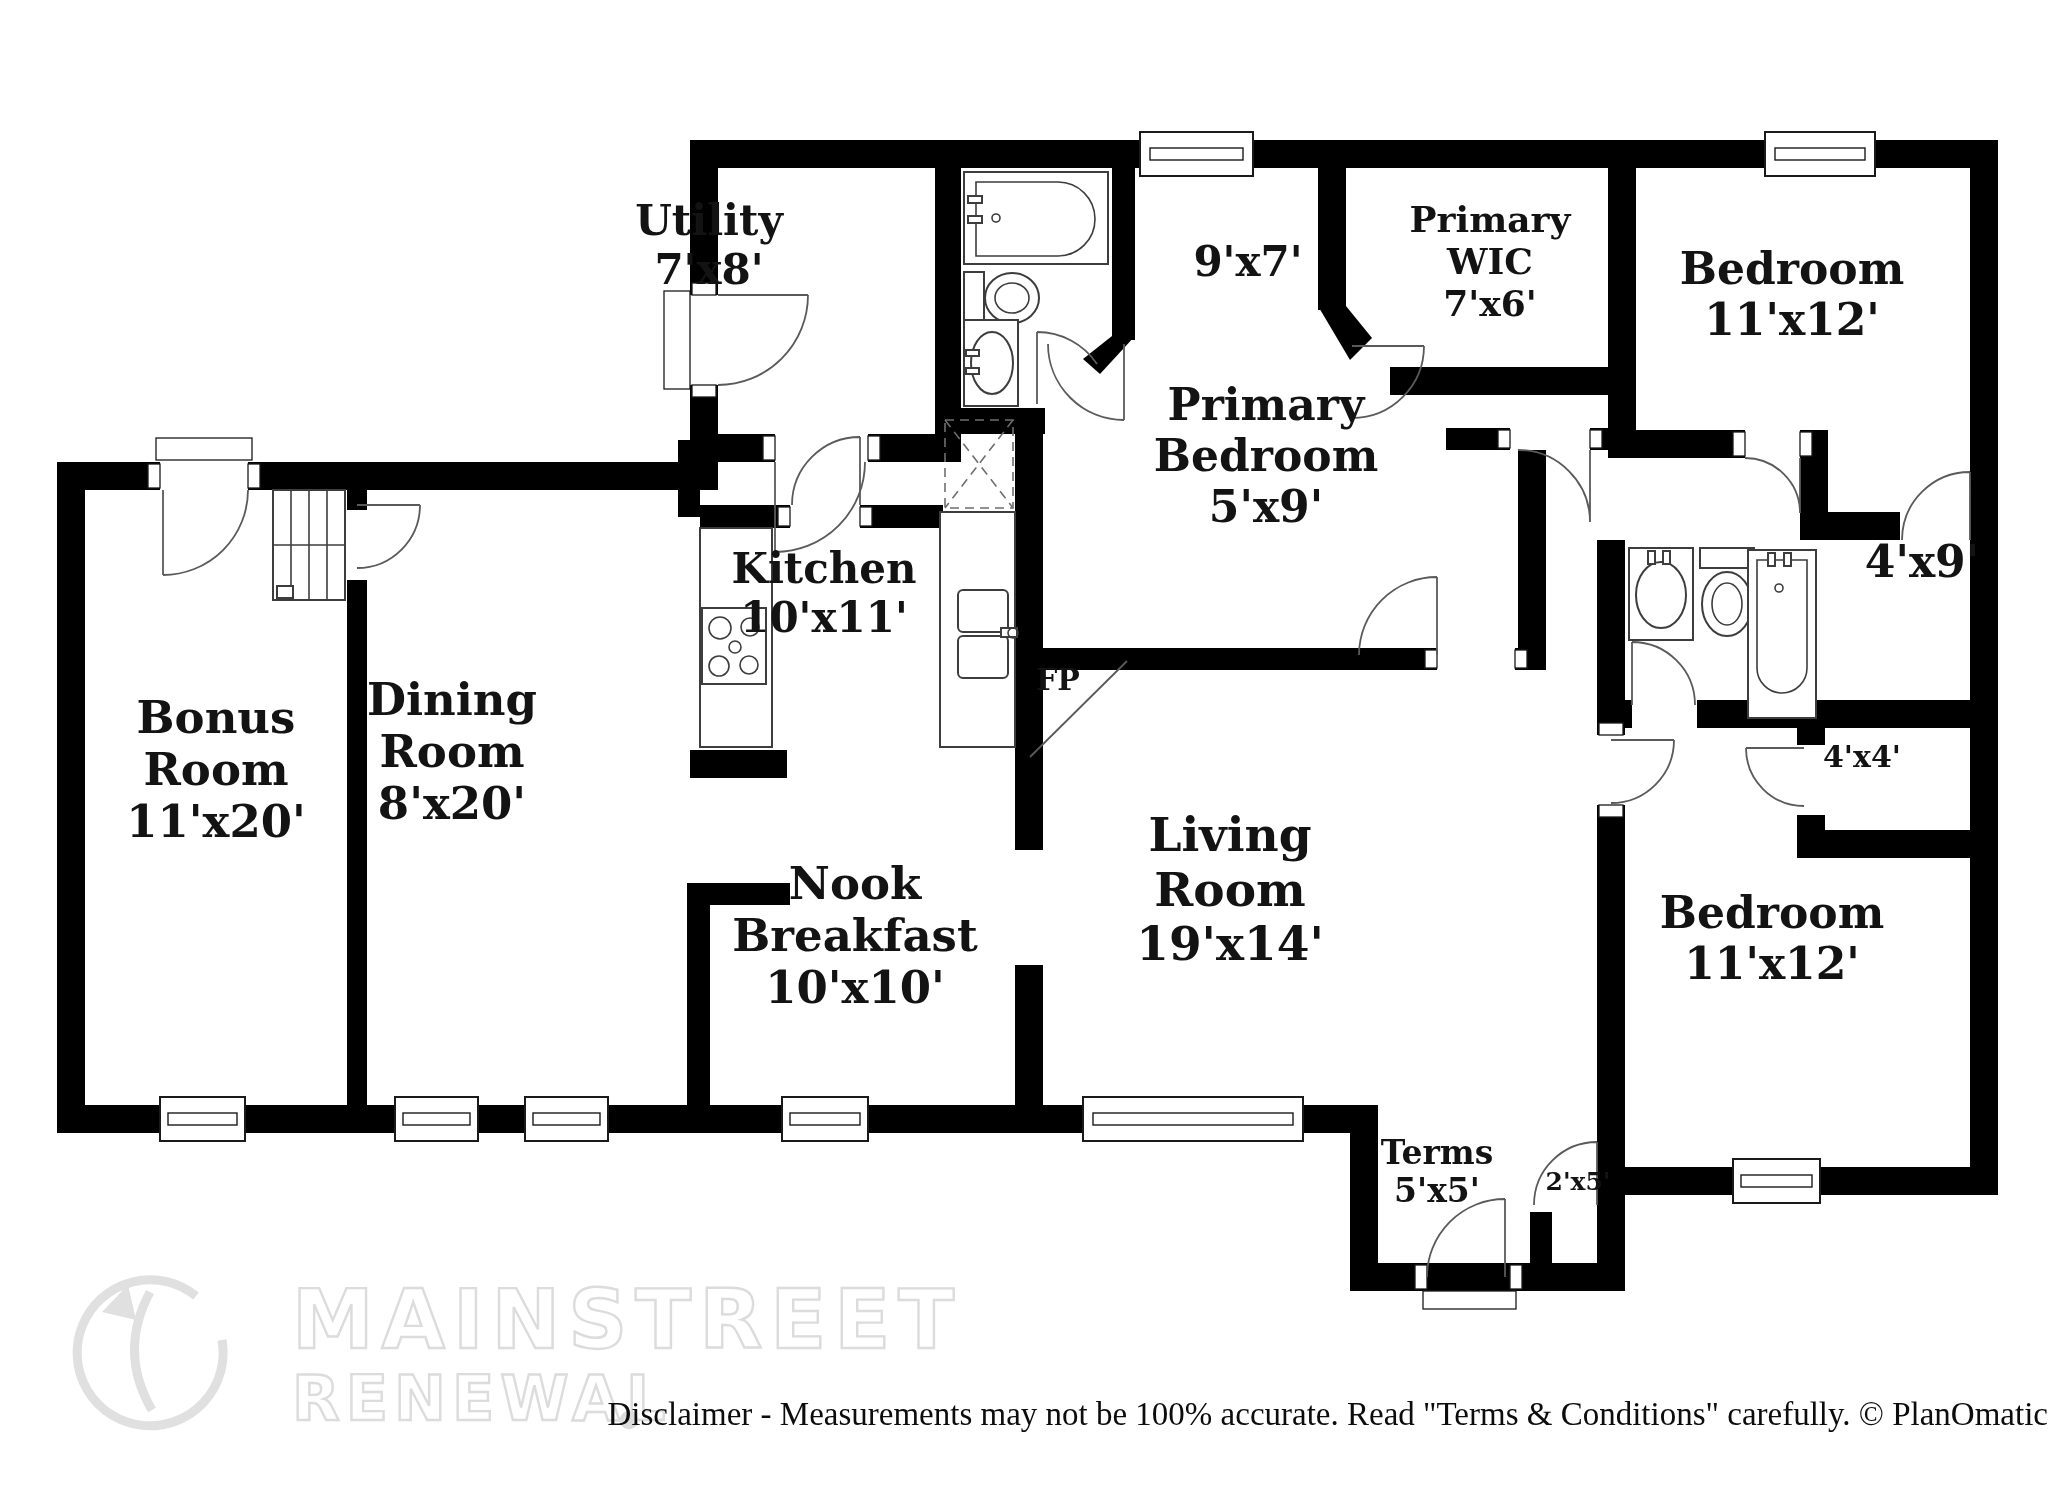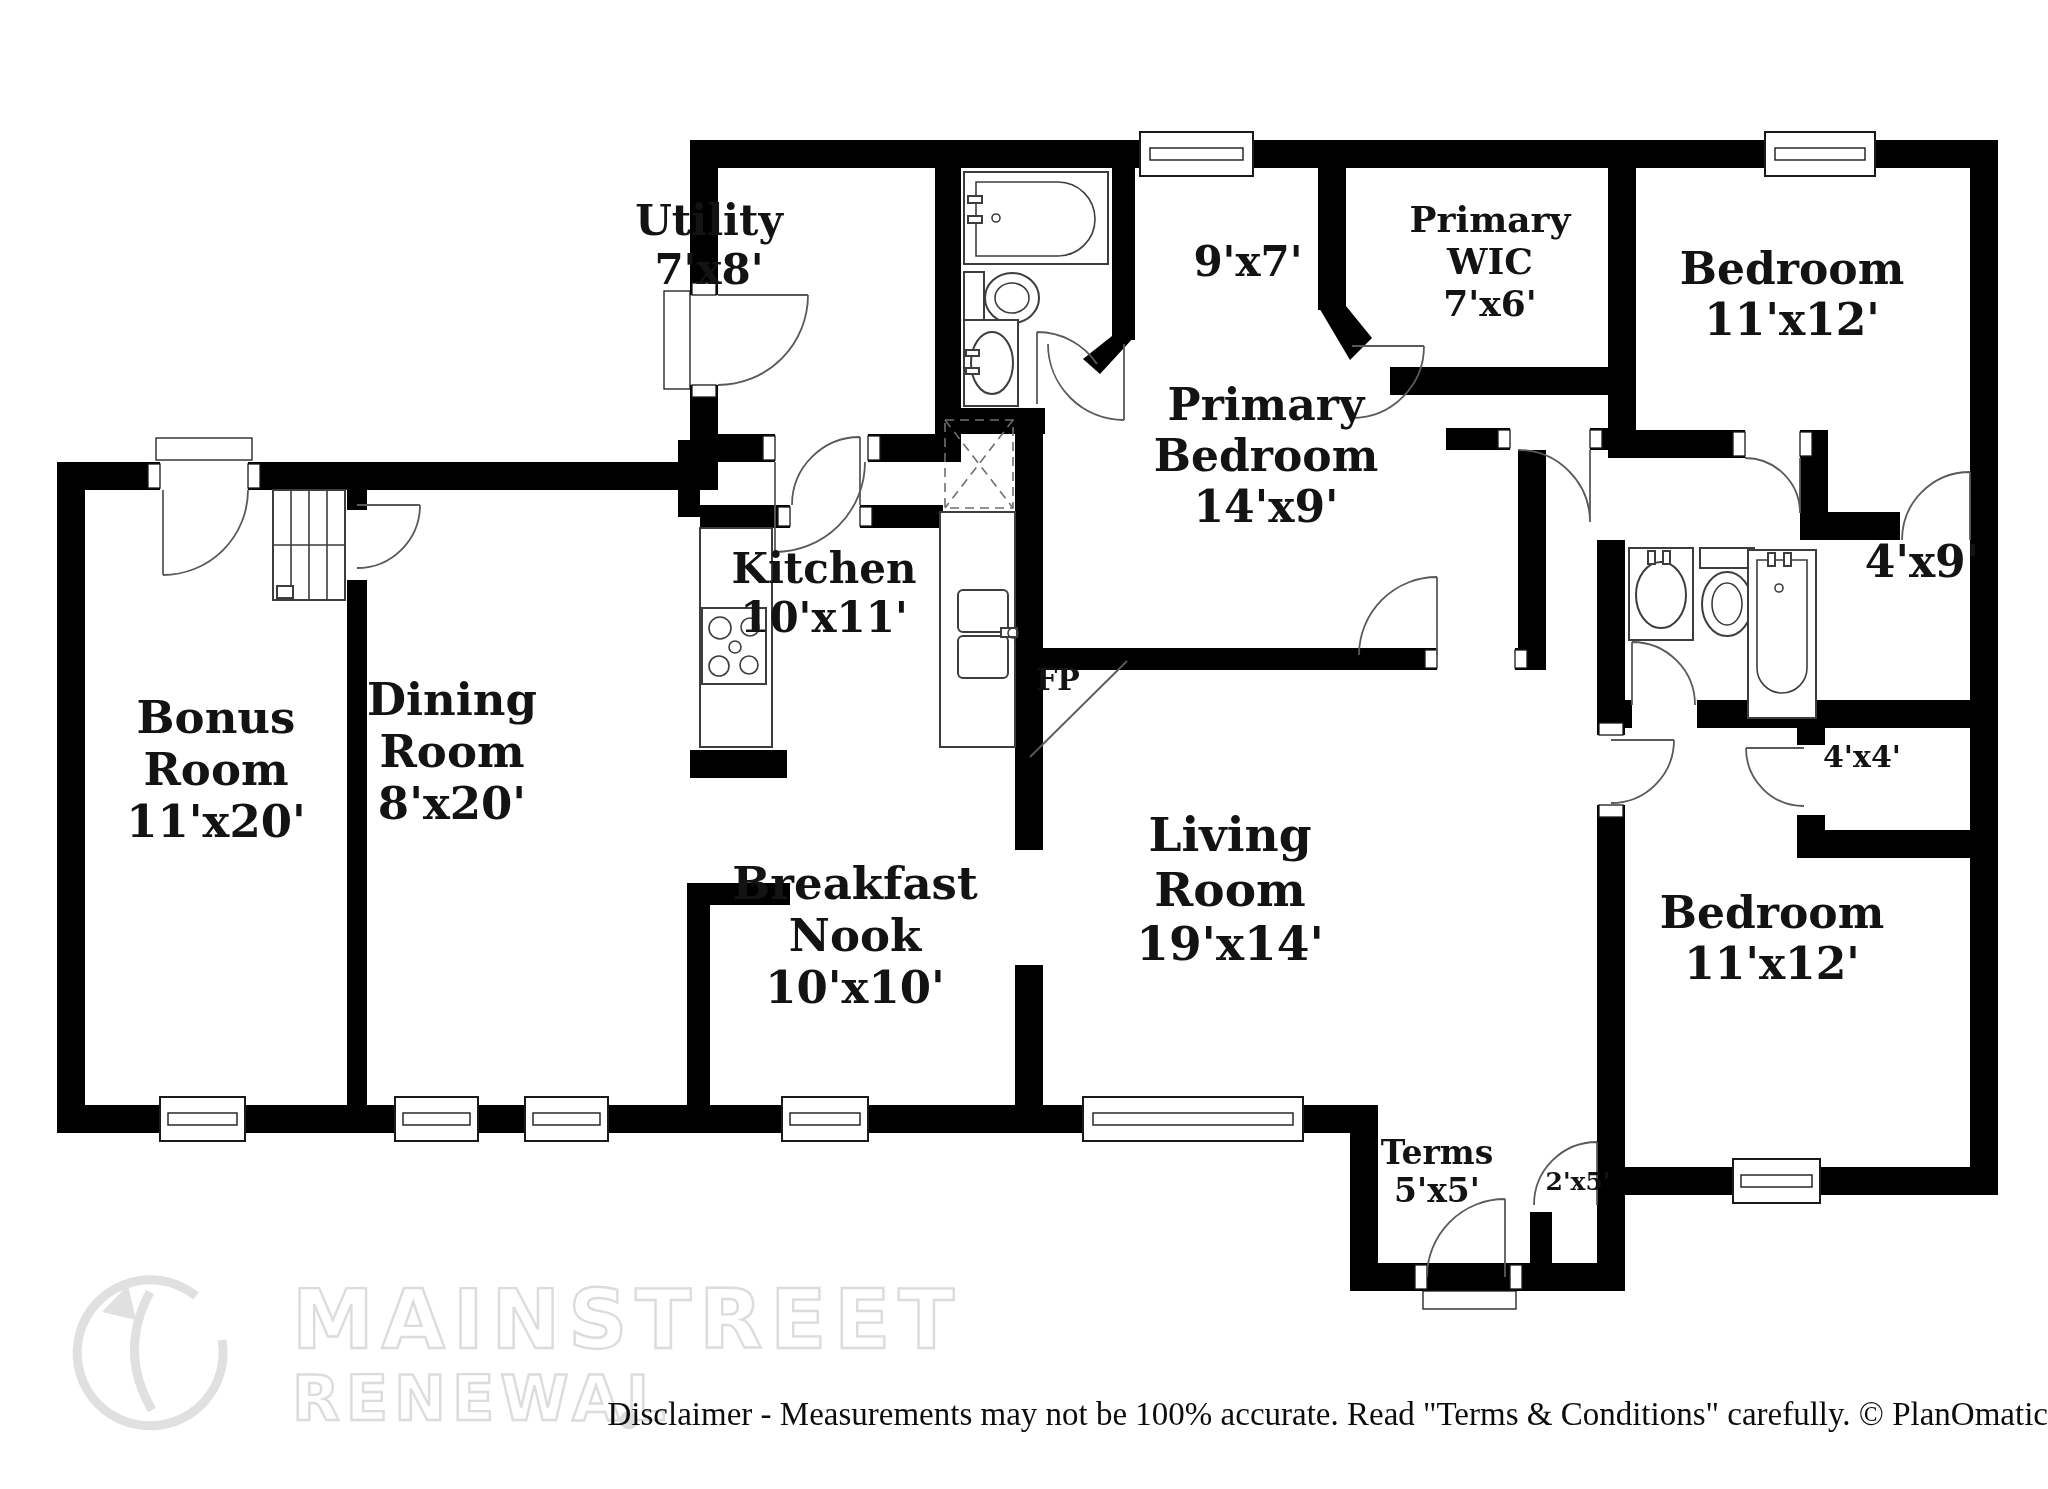--- a/index.html
+++ b/index.html
@@ -277,43 +277,43 @@
   </div>
 
   <div class="room-label" style="left:1792px;top:294px;font-size:44px">
     <span>Bedroom</span>
     <span>11'x12'</span>
   </div>
 
   <div class="room-label" style="left:1266px;top:456px;font-size:44px">
     <span>Primary</span>
     <span>Bedroom</span>
-    <span>14'x9'</span>
+    <span>5'x9'</span>
   </div>
 
   <div class="room-label" style="left:824px;top:594px;font-size:42px">
     <span>Kitchen</span>
     <span>10'x11'</span>
   </div>
 
   <div class="room-label" style="left:216px;top:770px;font-size:45px">
     <span>Bonus</span>
     <span>Room</span>
     <span>11'x20'</span>
   </div>
 
   <div class="room-label" style="left:452px;top:752px;font-size:45px">
     <span>Dining</span>
     <span>Room</span>
     <span>8'x20'</span>
   </div>
 
   <div class="room-label" style="left:855px;top:936px;font-size:45px">
+    <span>Nook</span>
     <span>Breakfast</span>
-    <span>Nook</span>
     <span>10'x10'</span>
   </div>
 
   <div class="room-label" style="left:1230px;top:890px;font-size:47px">
     <span>Living</span>
     <span>Room</span>
     <span>19'x14'</span>
   </div>
 
   <div class="room-label" style="left:1922px;top:562px;font-size:44px">

